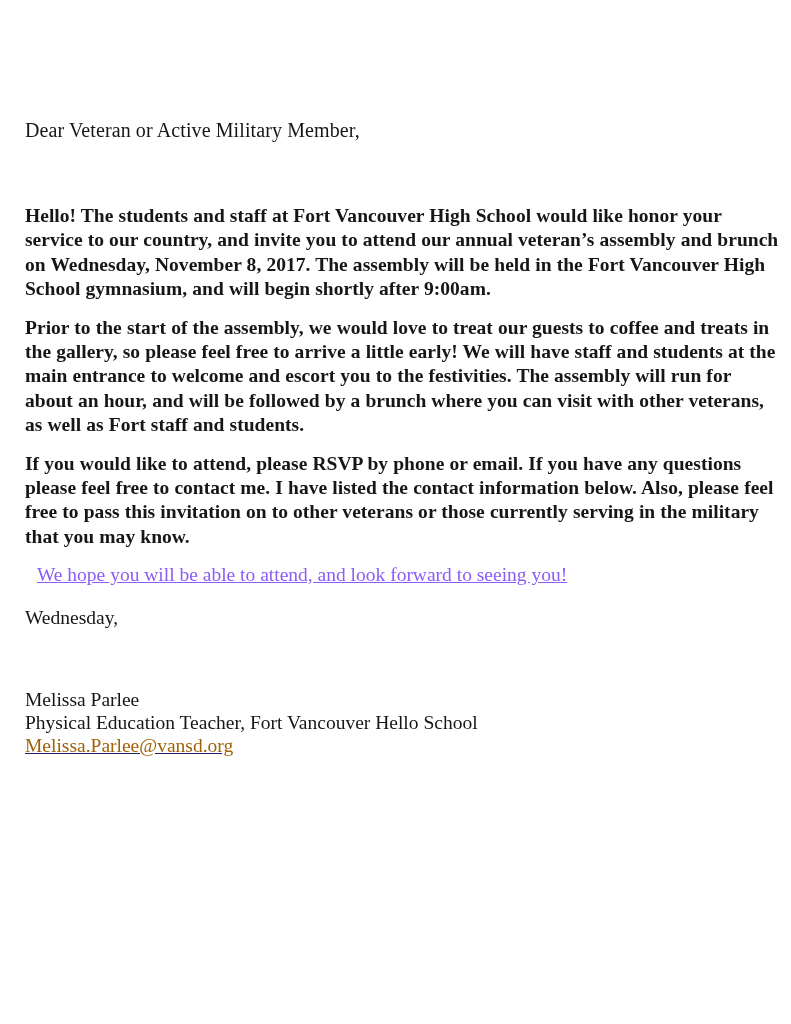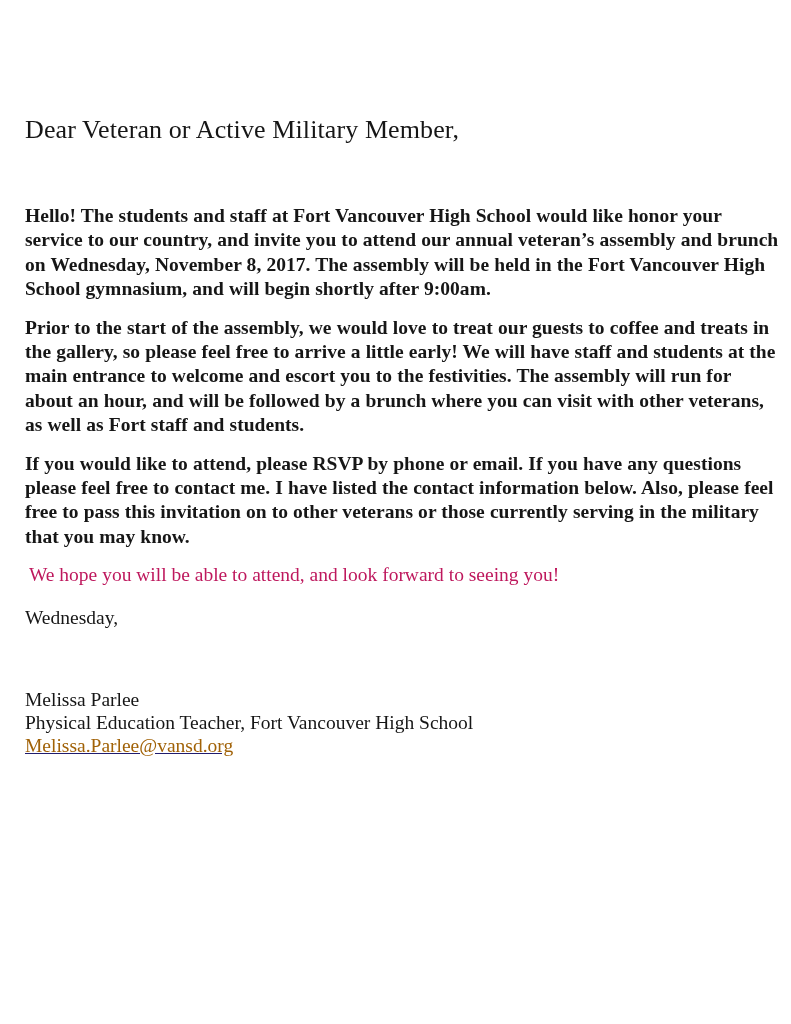--- a/index.html
+++ b/index.html
@@ -25,21 +25,21 @@
   }
 
   #letter {
     position: absolute;
     left: 25px;
     top: 118px;
     width: 758px;
   }
 
   .salutation {
-    font-size: 26px;
+    font-size: 20px;
     line-height: 24px;
     color: #161616;
     margin: 0 0 0 0;
     letter-spacing: 0.1px;
     font-family: Liberation Serif, serif;
   }
 
   .salutation-gap {
     height: 62px;
   }
@@ -55,22 +55,23 @@
     font-weight: bold;
   }
 
   .para:last-of-type {
     margin-bottom: 0;
   }
 
   .closing-hope {
     font-size: 19.5px;
     line-height: 24.4px;
-    color: #be185d;
-    margin: 0 0 18px 4px;
+    color: #8b5cf6;
+    margin: 0 0 18px 12px;
+    text-decoration: underline;
   }
 
   .closing-sincerely {
     font-size: 19.5px;
     line-height: 24.4px;
     color: #161616;
     margin: 0;
   }
 
   .sig-gap {
@@ -121,19 +122,19 @@
     <p class="para">If you would like to attend, please RSVP by phone or email. If you have any questions please feel free to contact me. I have listed the contact information below. Also, please feel free to pass this invitation on to other veterans or those currently serving in the military that you may know.</p>
 
     <p class="closing-hope">We hope you will be able to attend, and look forward to seeing you!</p>
 
     <p class="closing-sincerely">Wednesday,</p>
 
     <div class="sig-gap"></div>
 
     <div class="sig-block">
       <span class="sig-line">Melissa Parlee</span>
-      <span class="sig-line">Physical Education Teacher, Fort Vancouver High School</span>
+      <span class="sig-line">Physical Education Teacher, Fort Vancouver Hello School</span>
       <span class="sig-line"><a class="email-link" href="#">Melissa.Parlee@vansd.org</a></span>
     </div>
 
   </div>
 
 </div>
 
 </body></html>

